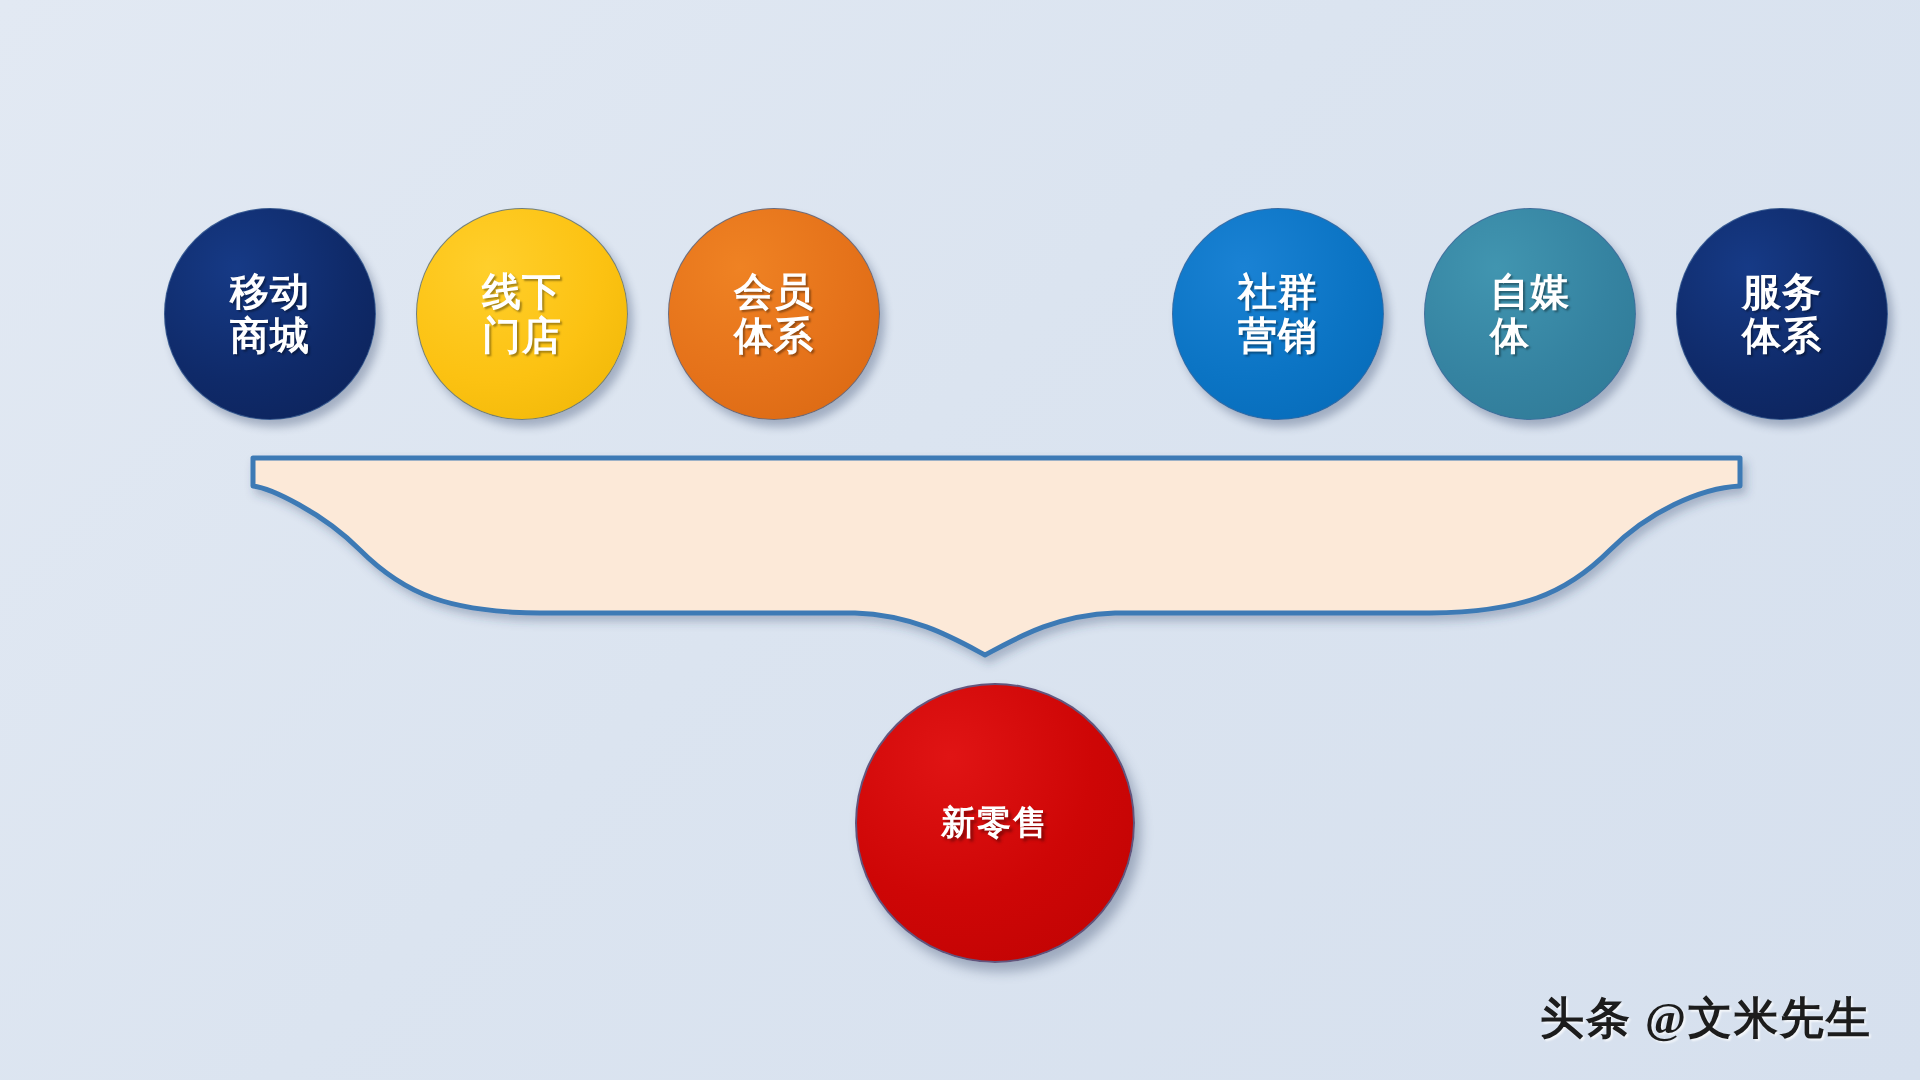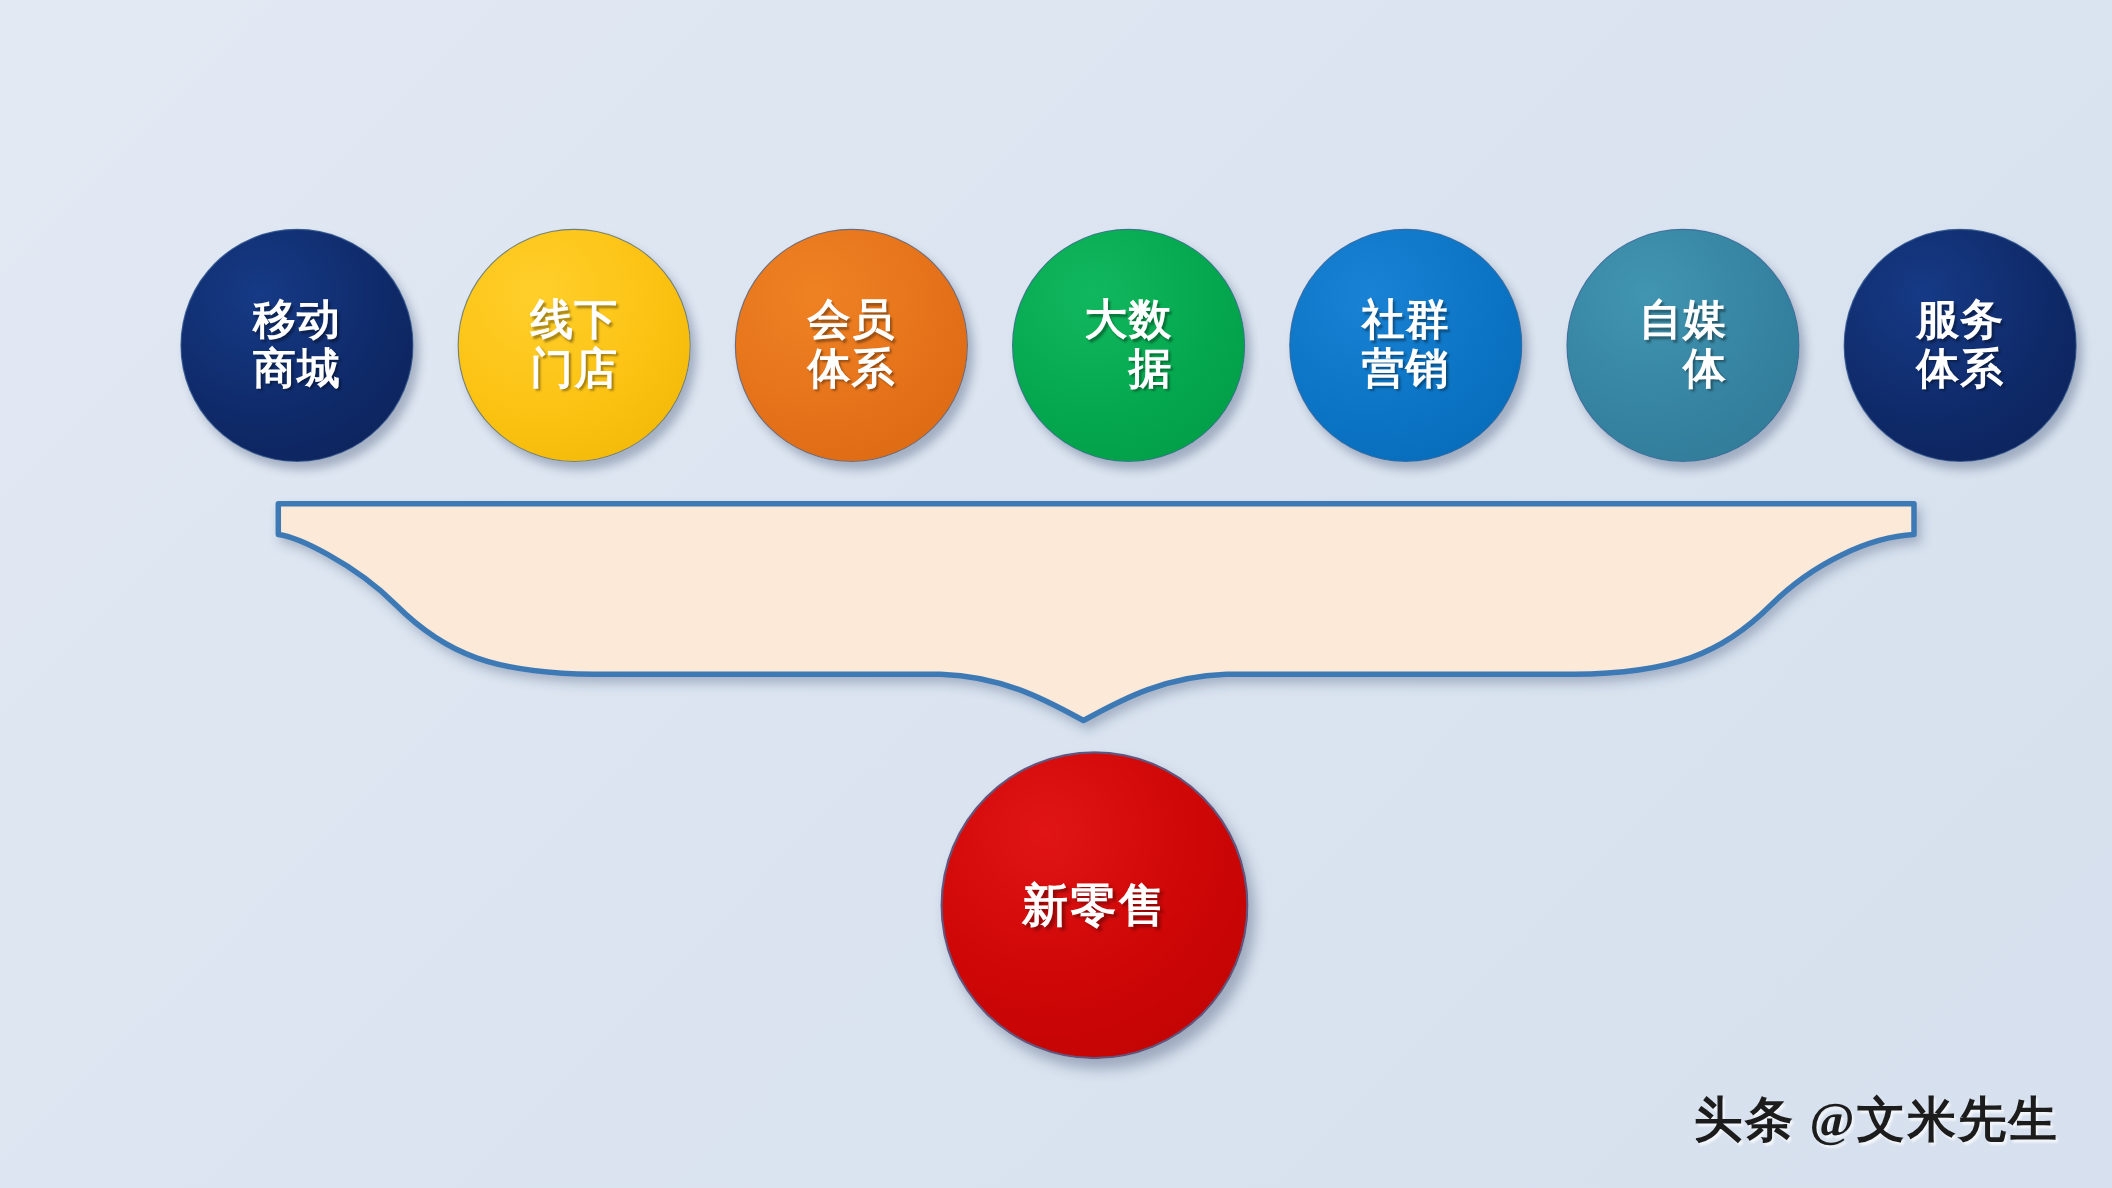--- a/index.html
+++ b/index.html
@@ -43,21 +43,21 @@
     pointer-events: auto;
     box-shadow: 5px 7px 9px rgba(40,60,95,0.32);
     border: 1.5px solid rgba(70,105,155,0.75);
   }
 
   .node-label {
     color: #ffffff;
     font-weight: bold;
     font-size: 39px;
     line-height: 1.14;
-    text-align: right;
+    text-align: left;
     letter-spacing: 1px;
     text-shadow: 2px 2px 2px rgba(0,0,0,0.35);
     white-space: pre-line;
     padding: 0 6px;
   }
 
   .node.n0 { left: 164px;  top: 208px; background: radial-gradient(circle at 34% 28%, #163a86 0%, #0f2a69 55%, #0c2157 100%); }
   .node.n1 { left: 416px;  top: 208px; background: radial-gradient(circle at 34% 28%, #ffcf2b 0%, #fcc212 55%, #edb505 100%); }
   .node.n2 { left: 668px;  top: 208px; background: radial-gradient(circle at 34% 28%, #ef8223 0%, #e5721a 55%, #d86711 100%); }
   .node.n3 { left: 920px;  top: 208px; background: radial-gradient(circle at 34% 28%, #11b75e 0%, #04a74e 55%, #019a45 100%); }
@@ -86,21 +86,21 @@
     background: radial-gradient(circle at 34% 26%, #e01414 0%, #ce0606 52%, #bd0303 100%);
     border: 2px solid rgba(70,105,155,0.8);
     box-shadow: 6px 9px 12px rgba(40,60,95,0.34);
     display: flex;
     align-items: center;
     justify-content: center;
   }
   #hub-label {
     color: #ffffff;
     font-weight: bold;
-    font-size: 42px;
+    font-size: 34px;
     letter-spacing: 2px;
     text-shadow: 3px 3px 3px rgba(0,0,0,0.35);
   }
 
   
   #watermark {
     position: absolute;
     right: 48px;
     bottom: 32px;
     font-size: 44px;
@@ -127,24 +127,20 @@
     <div class="node n1">
       <span class="node-label">线下
 门店</span>
     </div>
 
     <div class="node n2">
       <span class="node-label">会员
 体系</span>
     </div>
 
-    <div class="node n3">
-      <span class="node-label">大数
-据</span>
-    </div>
 
     <div class="node n5">
       <span class="node-label">自媒
 体</span>
     </div>
 
     <div class="node n4">
       <span class="node-label">社群
 营销</span>
     </div>

